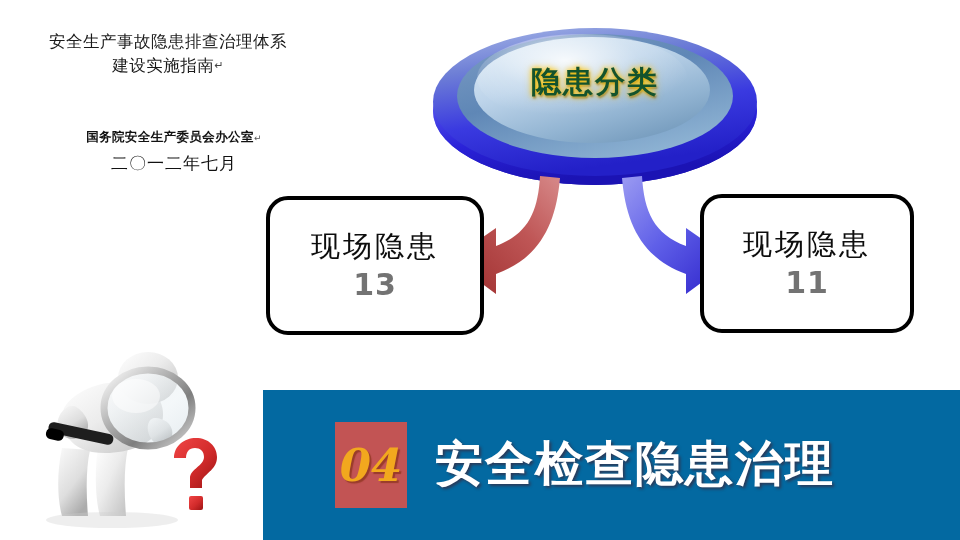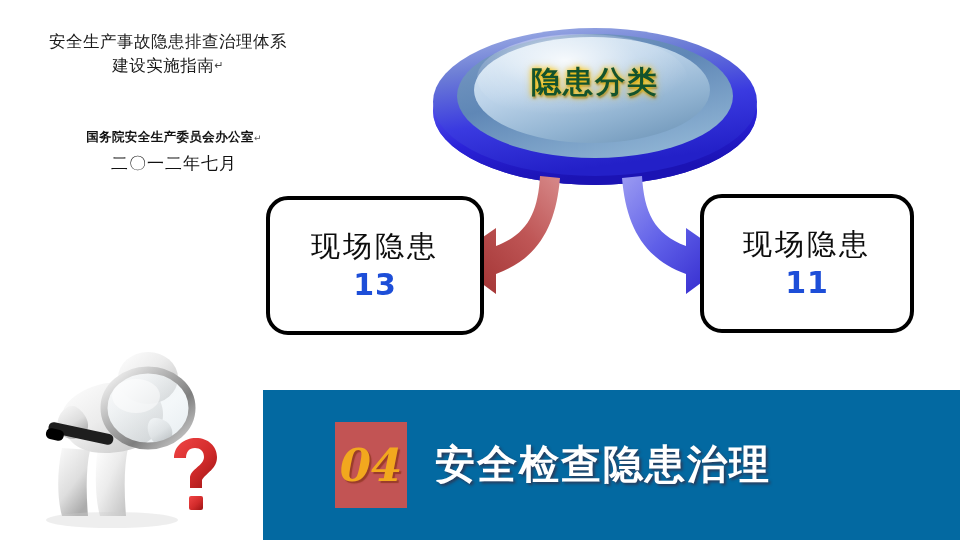--- a/index.html
+++ b/index.html
@@ -62,21 +62,21 @@
   }
   #box-left{left:258px;top:196px;width:218px;height:139px;}
   #box-right{left:692px;top:194px;width:214px;height:139px;}
   .catbox .cn{
     font-family:"DejaVu Serif","Liberation Serif",serif;
     font-size:29px;color:#0d0d0d;letter-spacing:3px;
     line-height:1;
   }
   .catbox .num{
     font-family:"DejaVu Sans","Liberation Sans",sans-serif;
-    font-weight:bold;font-size:30px;color:#1d4ed8;
+    font-weight:bold;font-size:30px;color:#737373;
     margin-top:9px;letter-spacing:1px;line-height:1;
   }
 
   
   .figure{position:absolute;left:18px;top:336px;width:210px;height:196px;}
   .figure svg{display:block;width:100%;height:100%;}
 
   
   .banner{
     position:absolute;left:255px;top:390px;width:835px;height:150px;
@@ -92,21 +92,21 @@
     font-family:"DejaVu Serif","Liberation Serif",serif;
     font-style:italic;font-weight:bold;font-size:45px;
     color:#F2A81E;
     text-shadow:2px 2px 1px rgba(120,40,10,.55);
     letter-spacing:0px;
   }
   .banner-title{
     position:absolute;left:172px;top:28px;height:92px;
     display:flex;align-items:center;
     font-family:"DejaVu Sans","Liberation Sans",sans-serif;
-    font-weight:bold;font-size:40px;color:#ffffff;
+    font-weight:bold;font-size:48px;color:#ffffff;
     letter-spacing:2px;
     text-shadow:2px 2px 3px rgba(90,0,0,.45);
   }
 </style>
 </head>
 <body>
 
 <div id="slide">
 
   <div class="doc-title">

